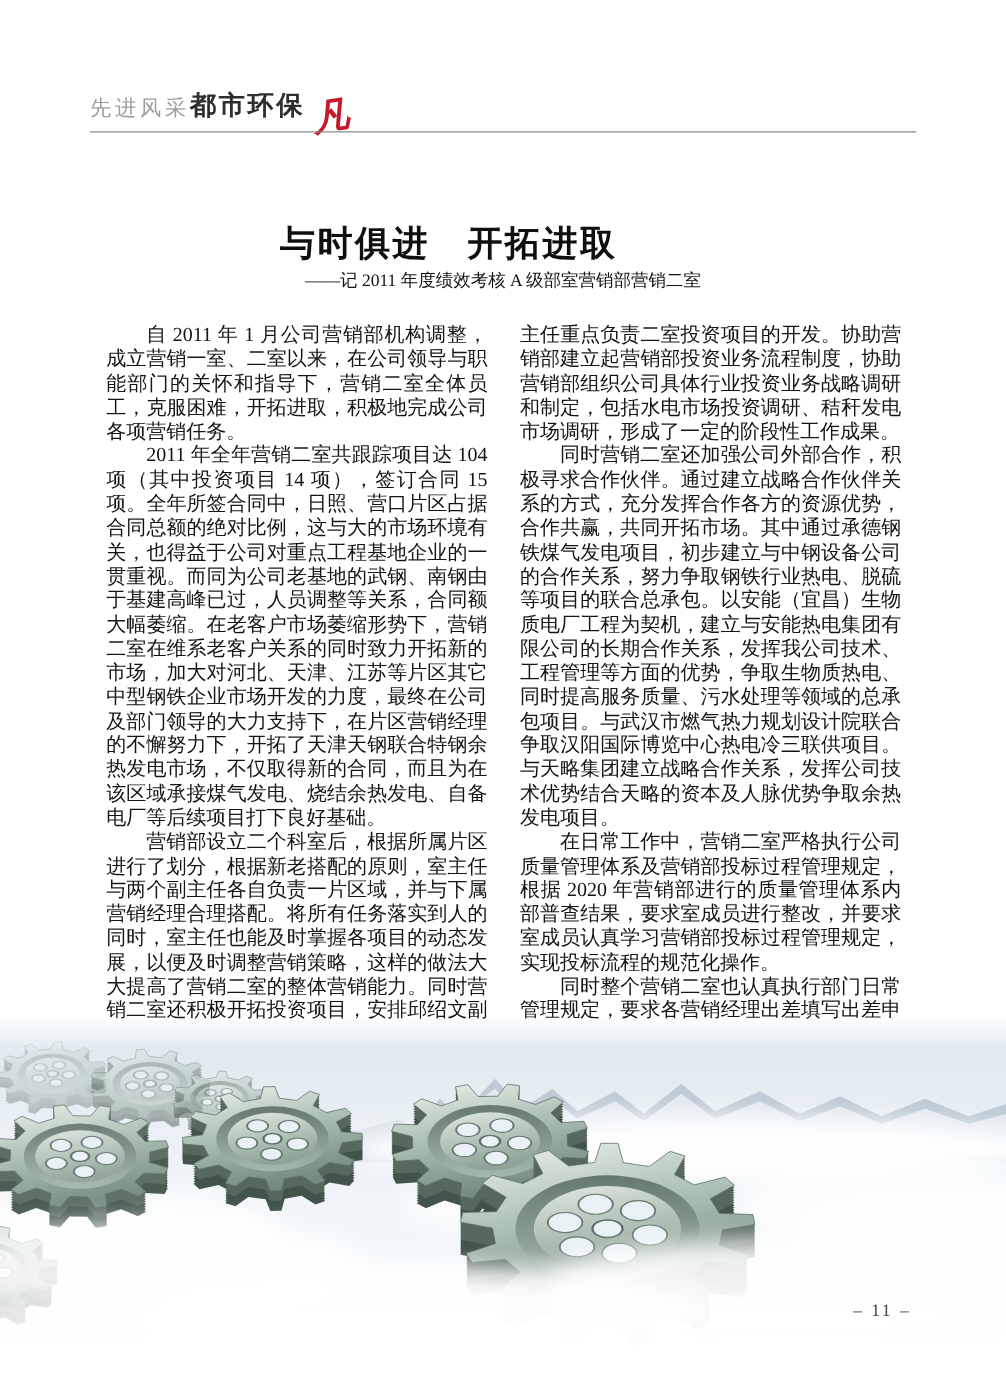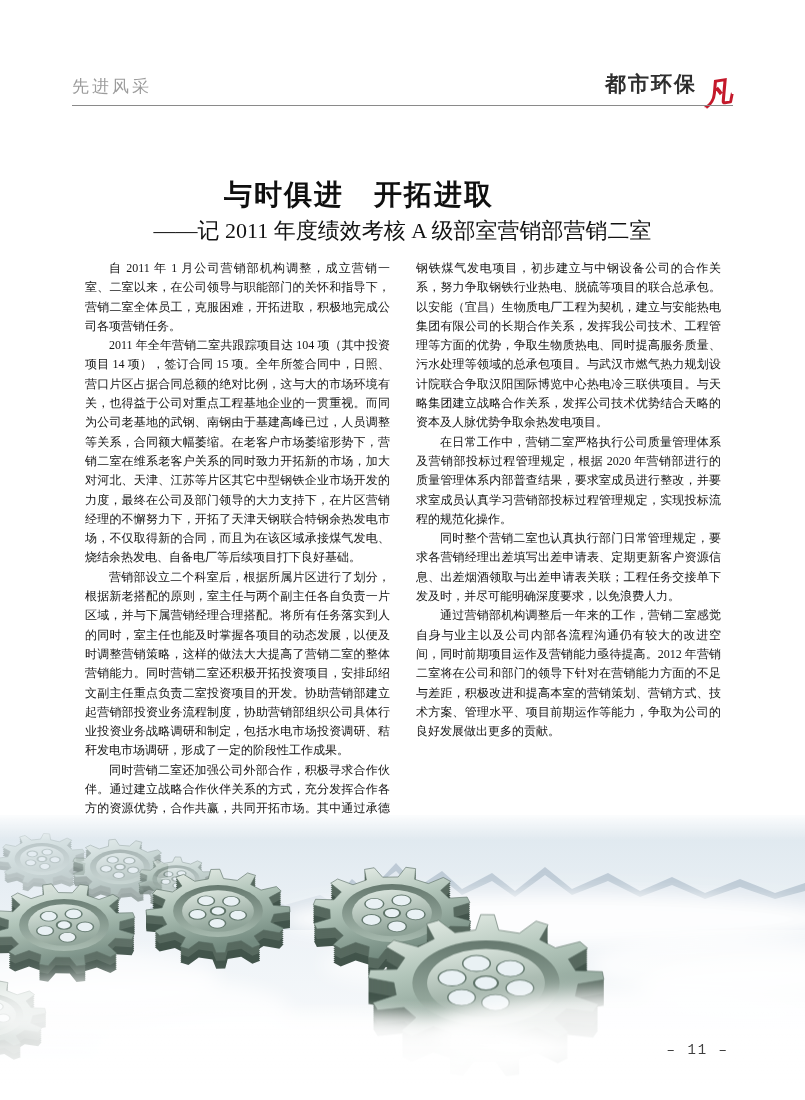--- a/index.html
+++ b/index.html
@@ -1,47 +1,47 @@
 <!DOCTYPE html>
 <html><head>
 <meta charset="utf-8">
 <style>
   html,body{margin:0;padding:0;background:#e9e9e9;}
   .page{position:relative;width:805px;height:1100px;background:#ffffff;margin:0 auto;overflow:hidden;
         font-family:"Liberation Serif","DejaVu Serif",serif;}
 
   
   .header{position:absolute;left:72px;top:70px;width:661px;display:flex;
-          justify-content:space-between;align-items:flex-end;}
+          align-items:flex-end;}
   .section-label{font-family:"Liberation Sans","DejaVu Sans",sans-serif;font-size:17px;
                  color:#9c9c9c;letter-spacing:3px;}
   .magazine{font-family:"Liberation Sans","DejaVu Sans",sans-serif;font-size:21px;color:#2e2e2e;
-            font-weight:bold;letter-spacing:2px;display:flex;align-items:flex-end;margin-left:11px;}
+            font-weight:bold;letter-spacing:2px;display:flex;align-items:flex-end;}
   .brand-mark{display:inline-block;font-family:"DejaVu Serif",serif;font-style:italic;font-weight:bold;
               font-size:29px;line-height:20px;margin-left:5px;transform:rotate(-9deg) translateY(5px);}
   .rule{position:absolute;left:72px;top:105px;width:661px;height:1px;background:#8a8a8a;}
 
   
   .title{position:absolute;left:0;top:176px;width:718px;margin:0;text-align:center;
          font-size:28px;font-weight:bold;color:#0f0f0f;letter-spacing:2px;}
   .subtitle{position:absolute;left:0;top:216px;width:805px;margin:0;text-align:center;
-            font-size:22px;font-weight:normal;color:#111;}
+            font-size:14px;font-weight:normal;color:#111;}
 
   
   .body{position:absolute;left:85px;top:259px;width:636px;height:562px;
         column-count:2;column-gap:26px;column-fill:auto;overflow:hidden;
-        font-size:12px;line-height:19.3px;text-align:justify;color:#141414;}
+        font-size:16px;line-height:19.3px;text-align:justify;color:#141414;}
   .body p{margin:0;text-indent:2em;}
 
   
   .photo{position:absolute;left:0;top:815px;width:805px;height:270px;}
   .photo svg{display:block;}
 
   .pagenum{position:absolute;top:1042px;right:76px;z-index:5;
-           font-family:Liberation Mono, monospace;
+           font-family:Liberation Serif, serif;
            font-size:14px;color:#3f3f3f;letter-spacing:2px;}
 </style>
 </head>
 <body>
 
 <div class="page">
 
   <div class="header">
     <span class="section-label">先进风采</span>
     <span class="magazine">

